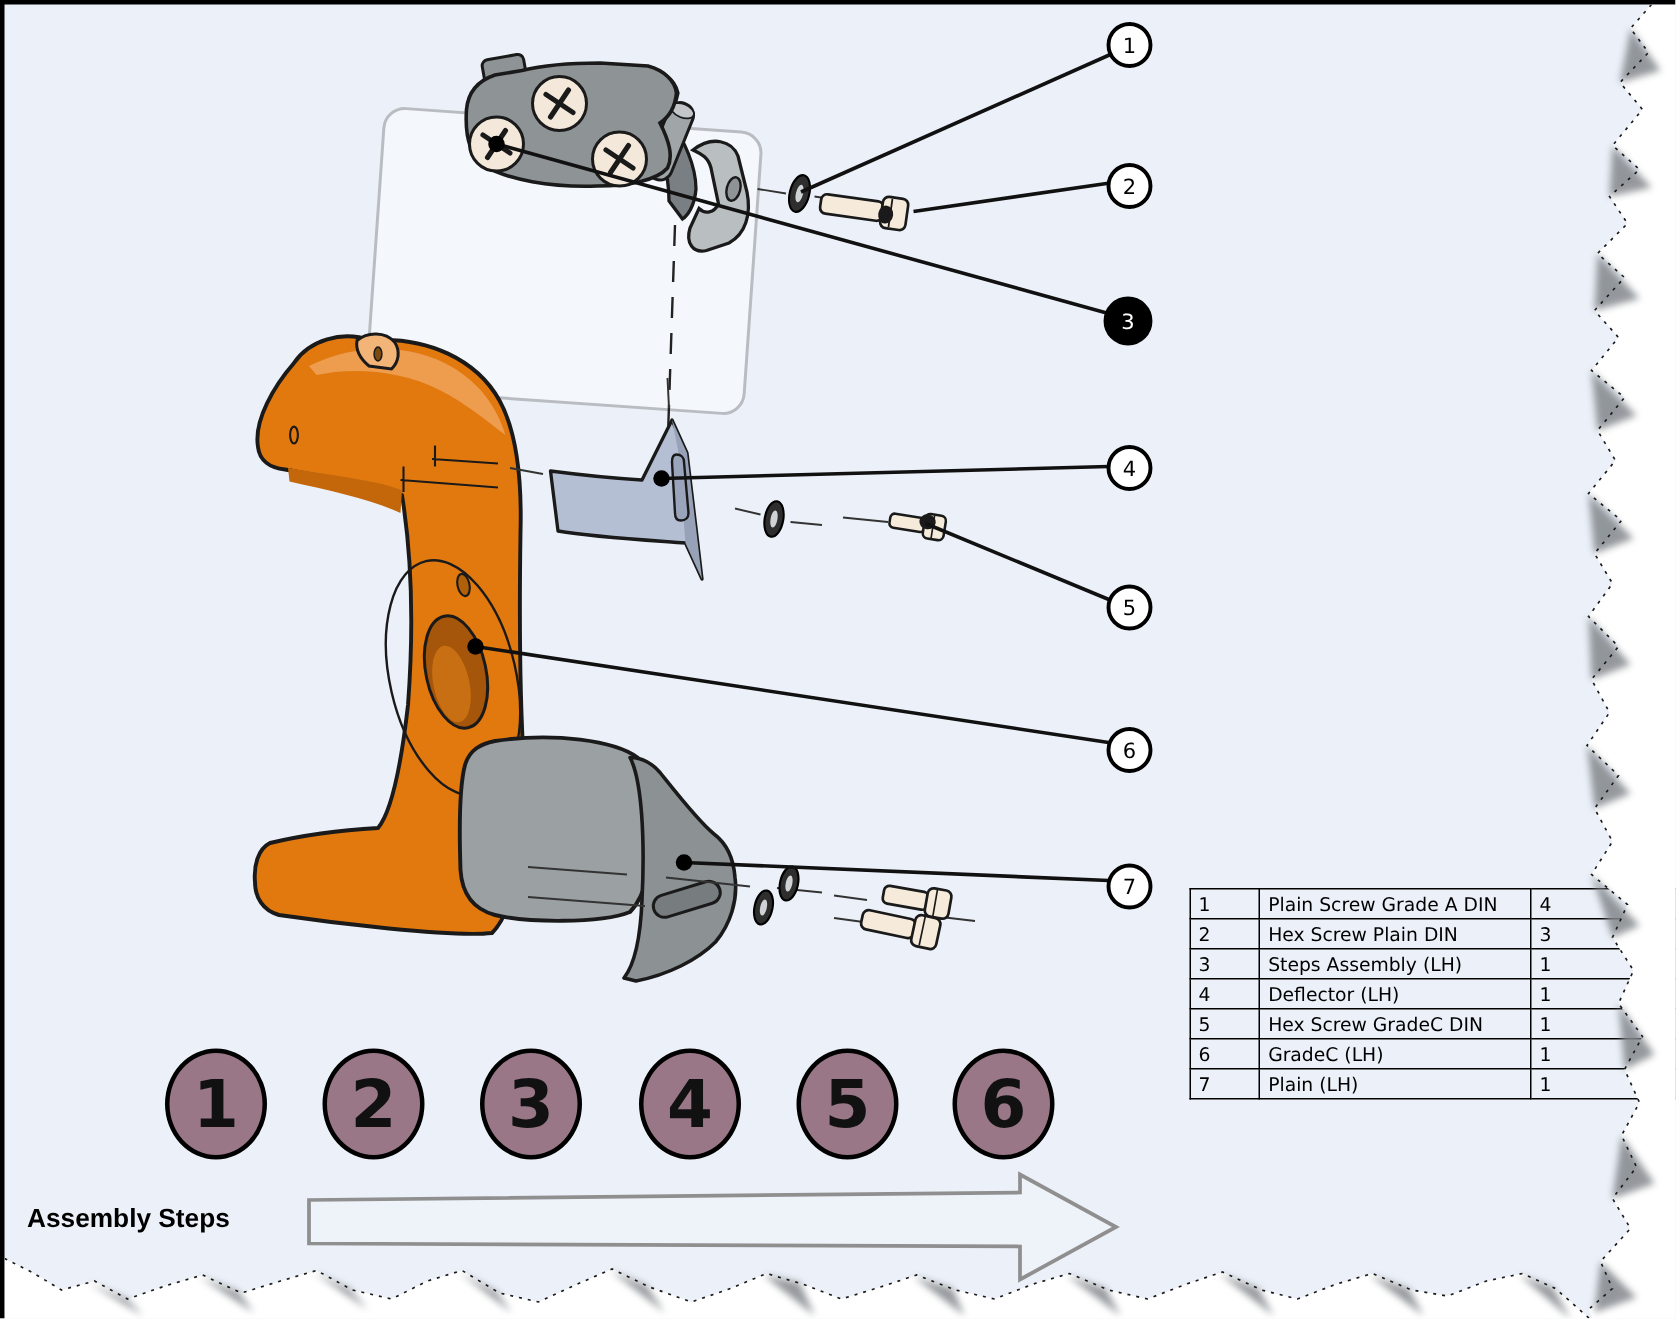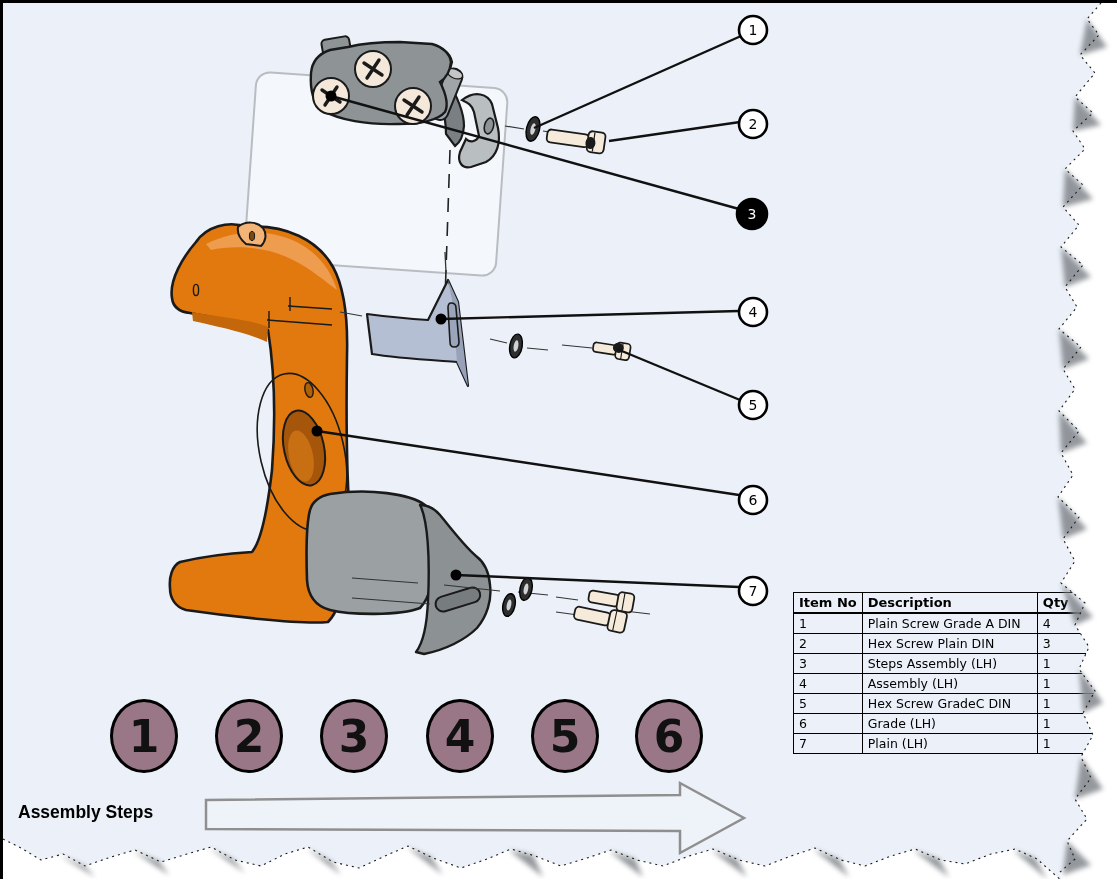--- a/index.html
+++ b/index.html
@@ -211,53 +211,48 @@
     <path d="M 206,800 L 680,795 L 680,783 L 744,818 L 680,853 L 680,831 L 206,829 Z" fill="#EEF3FA" stroke="#8f8f8f" stroke-width="2.5" stroke-linejoin="miter"></path>
   </svg>
 
   <table class="bom">
     <colgroup>
         <col class="col-item">
         <col class="col-desc">
         <col class="col-qty">
       </colgroup>
     <tbody>
-        <tr>
-      <th>Item No</th>
-      <th>Description</th>
-      <th>Qty</th>
-    </tr>
     <tr>
       <td>1</td>
       <td>Plain Screw Grade A DIN</td>
       <td>4</td>
     </tr>
     <tr>
       <td>2</td>
       <td>Hex Screw Plain DIN</td>
       <td>3</td>
     </tr>
     <tr>
       <td>3</td>
       <td>Steps Assembly (LH)</td>
       <td>1</td>
     </tr>
     <tr>
       <td>4</td>
-      <td>Assembly (LH)</td>
+      <td>Deflector (LH)</td>
       <td>1</td>
     </tr>
     <tr>
       <td>5</td>
       <td>Hex Screw GradeC DIN</td>
       <td>1</td>
     </tr>
     <tr>
       <td>6</td>
-      <td>Grade (LH)</td>
+      <td>GradeC (LH)</td>
       <td>1</td>
     </tr>
     <tr>
       <td>7</td>
       <td>Plain (LH)</td>
       <td>1</td>
     </tr>
   </tbody>
     </table>
 

